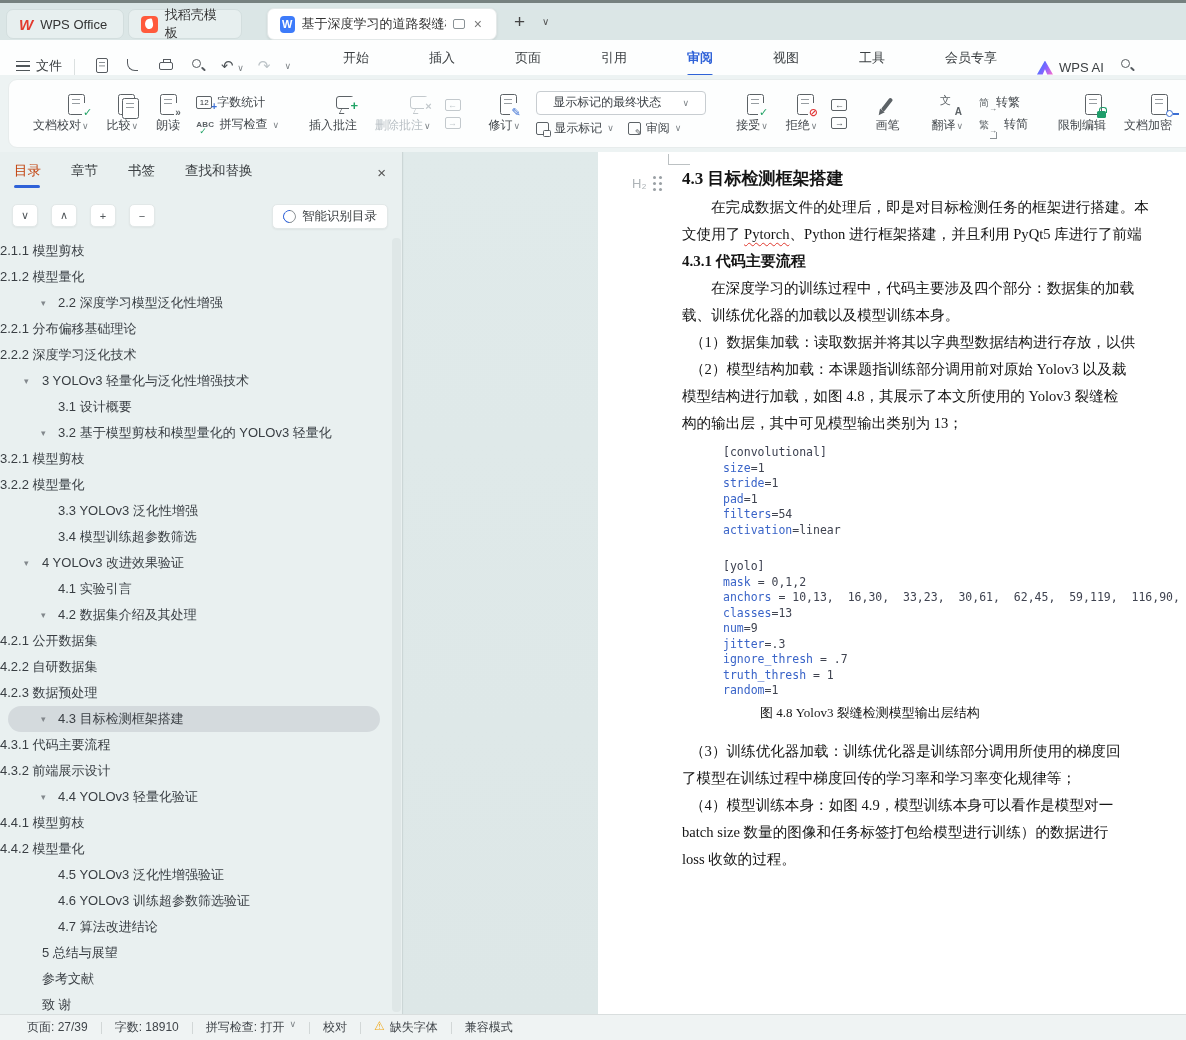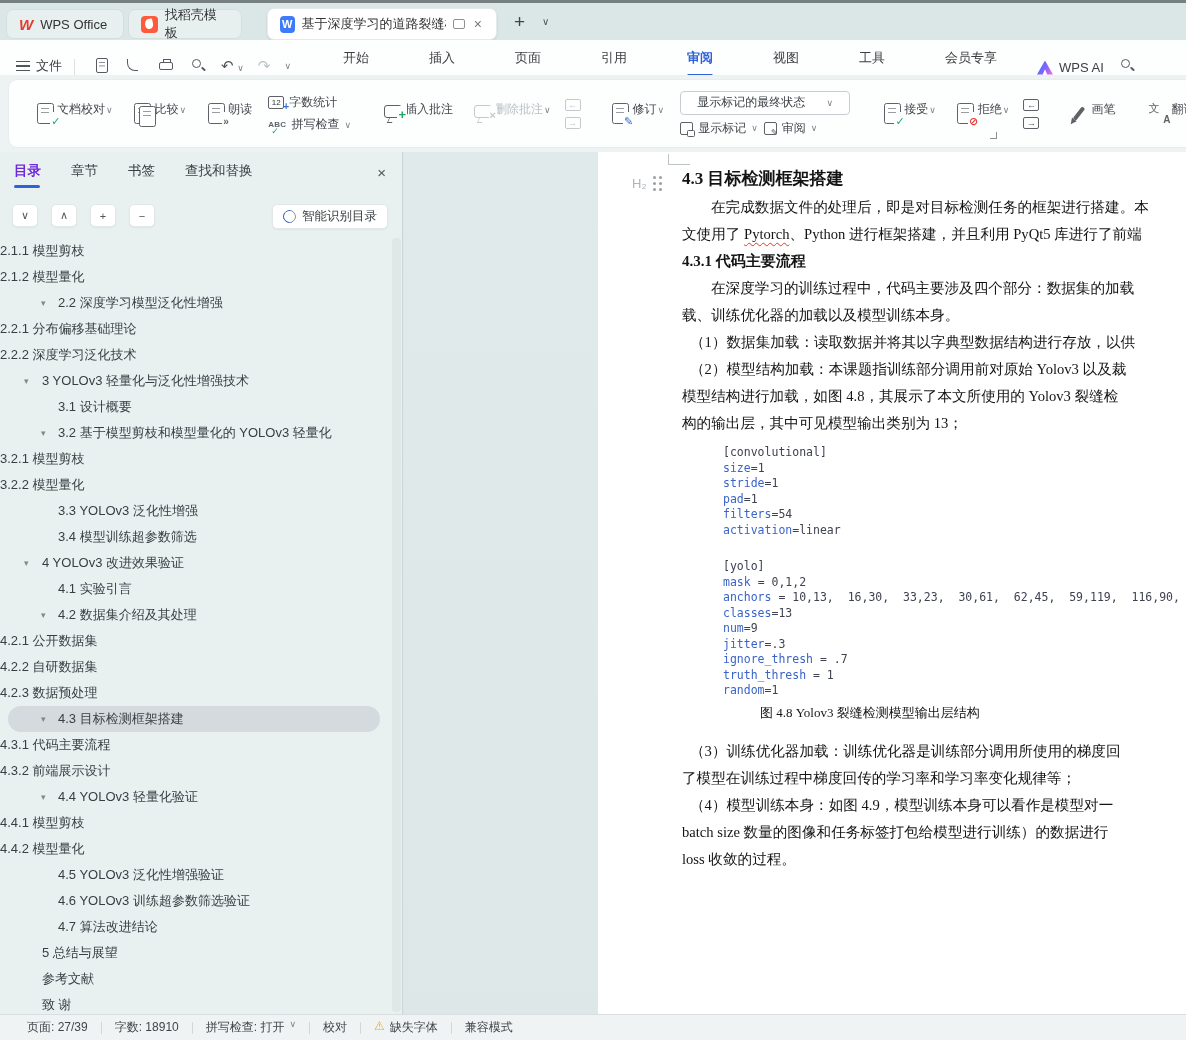--- a/index.html
+++ b/index.html
@@ -39,21 +39,21 @@
   .mitem{padding:8px 22px;cursor:pointer;position:relative}
   .mitem.active{color:#2f62d8;font-weight:700}
   .mitem.active::after{content:"";position:absolute;left:50%;transform:translateX(-50%);bottom:-2px;width:26px;height:3px;border-radius:2px;background:#2f62d8}
   .ai{display:flex;align-items:center;gap:6px;margin-left:18px;cursor:pointer}
   .ailogo{width:16px;height:14px;background:linear-gradient(120deg,#3f76ff 15%,#8a63ff 55%,#ff6cc8);clip-path:polygon(50% 0,100% 100%,64% 100%,50% 62%,36% 100%,0 100%)}
   
   .ribbonwrap{position:absolute;left:0;top:75px;width:1186px;height:77px;background:#edf3f3}
   .ribbon{position:absolute;left:8px;top:4px;right:-8px;bottom:4px;background:#fdfefe;border:1px solid #e7ecec;border-radius:9px;display:flex;align-items:stretch;padding:6px 10px;overflow:hidden}
   .rgroup{display:flex;align-items:center;gap:2px;padding:0 6px}
   .rdivider{width:1px;background:#e6eaea;margin:6px 2px}
-  .rbig{display:flex;flex-direction:row;align-items:flex-start;justify-content:space-between;padding:5px 8px 6px;border-radius:6px;cursor:pointer}
+  .rbig{display:flex;flex-direction:column;align-items:flex-end;justify-content:space-between;padding:5px 8px 6px;border-radius:6px;cursor:pointer}
   .rlabel{font-size:12px;color:#41464b;white-space:nowrap}
   .rlabel .chev{margin-left:1px}
   .dis .rlabel{color:#b9c0c5}
   .icw{position:relative;width:24px;height:24px;display:flex;align-items:center;justify-content:center}
   .rdoc{position:relative;width:17px;height:21px;border:1.5px solid #5c6266;border-radius:2.5px;background:#fff}
   .rdoc::after{content:"";position:absolute;left:3px;top:4px;width:8px;height:1.4px;background:#979da1;box-shadow:0 4px 0 #979da1}
   .rbub{position:relative;width:18px;height:13px;border:1.5px solid #5c6266;border-radius:3px;margin-top:-4px}
   .rbub::after{content:"";position:absolute;left:3px;bottom:-6px;width:5px;height:5px;border-left:1.5px solid #5c6266;border-bottom:1.5px solid #5c6266;transform:skew(-25deg);clip-path:polygon(0 0,0 100%,100% 100%)}
   .dis .rbub,.dis .rbub::after{border-color:#c3c9cd}
   .b{position:absolute;right:-6px;bottom:-5px;line-height:1;font-weight:700;background:#fdfefe;padding:0 1px}
@@ -72,37 +72,37 @@
   .stack{display:flex;flex-direction:column;justify-content:center;gap:5px;padding:0 6px}
   .srow{display:flex;align-items:center;gap:5px;font-size:12px;color:#41464b;cursor:pointer;white-space:nowrap}
   .cnt-ic{width:16px;height:13px;border:1.4px solid #5c6266;border-radius:2px;font-size:8px;color:#2d3236;display:flex;align-items:center;justify-content:center;position:relative}
   .cnt-ic::after{content:"+";position:absolute;right:-6px;bottom:-4px;color:#3b6fd4;font-size:10px;font-weight:700}
   .abc-ic{font-size:8px;font-weight:700;color:#5c6266;position:relative;letter-spacing:.3px}
   .abc-ic::after{content:"✓";position:absolute;left:3px;bottom:-7px;color:#21a366;font-size:9px}
   .navcol{display:flex;flex-direction:column;gap:6px;padding:0 4px}
   .nav-ic{position:relative;width:16px;height:12px;border:1.4px solid #c3c9cd;border-radius:2px;color:#c3c9cd;font-size:9px;line-height:10px;text-align:center;cursor:pointer}
   .nav-ic.on{border-color:#5c6266;color:#5c6266}
   .ddown{width:170px;height:24px;background:#fff;border:1px solid #c8cdd1;border-radius:4px;display:flex;align-items:center;justify-content:space-between;padding:0 16px;font-size:12px;color:#3c4146;cursor:pointer}
-  .minirow{display:flex;gap:6px}
+  .minirow{display:flex;gap:14px}
   .mini-ic{width:13px;height:13px;border:1.4px solid #5c6266;border-radius:2px;position:relative}
   .mini-ic.bub::after{content:"";position:absolute;right:-3px;bottom:-3px;width:6px;height:5px;border:1.2px solid #5c6266;border-radius:1.5px;background:#fff}
   .mini-ic.pane::after{content:"✎";position:absolute;right:-2px;bottom:-3px;font-size:8px;color:#5c6266}
   .penbody{position:relative;width:4px;height:15px;background:#5c6266;border-radius:1.5px;transform:rotate(38deg)}
   .penbody::after{content:"";position:absolute;left:-1px;bottom:-6px;border-left:3px solid transparent;border-right:3px solid transparent;border-top:6px solid #5c6266}
   .tr-ic{position:relative;width:22px;height:22px}
   .tr-ic::before{content:"文";position:absolute;left:0;top:-1px;font-size:11px;color:#5c6266}
   .tr-ic::after{content:"A";position:absolute;right:0;bottom:-1px;font-size:10px;font-weight:700;color:#5c6266}
   .zh-ic{font-size:10px;color:#5c6266;position:relative;margin-right:2px}
   .zh-ic::after{content:"→";position:absolute;right:-8px;bottom:-3px;font-size:8px}
   .gcorner{position:absolute;width:7px;height:7px;border-right:1.4px solid #8a9094;border-bottom:1.4px solid #8a9094;right:196px;bottom:8px}
   
   .sidebar{position:absolute;left:0;top:152px;width:403px;height:862px;background:#e9f0f0;border-right:1px solid #ccd6d6}
   .sb-tabs{position:absolute;left:14px;top:10px;display:flex;gap:30px;font-size:13.5px;color:#3c4043}
   .sb-tab{cursor:pointer;padding-bottom:8px;position:relative;white-space:nowrap}
-  .sb-tab.active{color:#6d28d9;font-weight:700}
+  .sb-tab.active{color:#c2410c;font-weight:400}
   .sb-tab.active::after{content:"";position:absolute;left:0;bottom:0;width:26px;height:3px;border-radius:2px;background:#2f62d8}
   .sb-close{position:absolute;right:16px;top:12px;font-size:15px;color:#555;cursor:pointer}
   .sb-ctrl{position:absolute;left:12px;top:52px;display:flex;gap:13px}
   .sbtn{width:26px;height:23px;background:#fff;border:1px solid #e2e8e8;border-radius:5px;box-shadow:0 1px 2px rgba(0,0,0,.05);display:flex;align-items:center;justify-content:center;font-size:11px;color:#50565a;cursor:pointer}
   .smart{position:absolute;right:14px;top:52px;height:25px;background:#fff;border:1px solid #e2e8e8;border-radius:5px;box-shadow:0 1px 2px rgba(0,0,0,.05);display:flex;align-items:center;gap:6px;padding:0 10px;font-size:12.5px;color:#3c4043;cursor:pointer}
   .clock{width:13px;height:13px;border:1.6px solid #8a9094;border-left-color:#2f62d8;border-top-color:#2f62d8;border-radius:50%;transform:rotate(-40deg)}
   .olist{position:absolute;left:0;top:86px;width:392px;bottom:2px;overflow:hidden}
   .o-item{position:relative;height:26px;line-height:26px;font-size:13px;color:#393e43;white-space:nowrap;cursor:pointer}
   .o-arrow{display:none;position:absolute;top:0;color:#82878c;font-size:9px}
   .lv1{padding-left:42px}.lv2{padding-left:58px}.lv3{}

